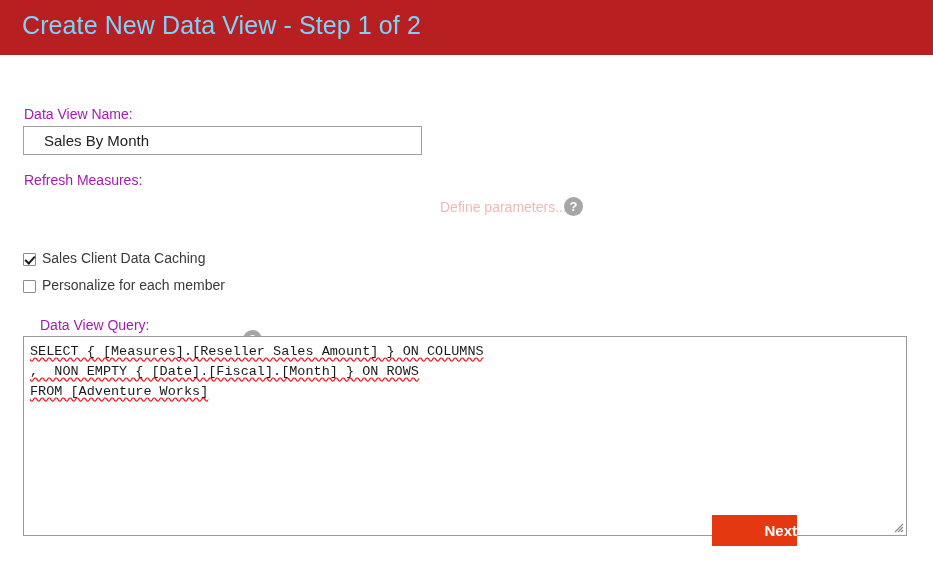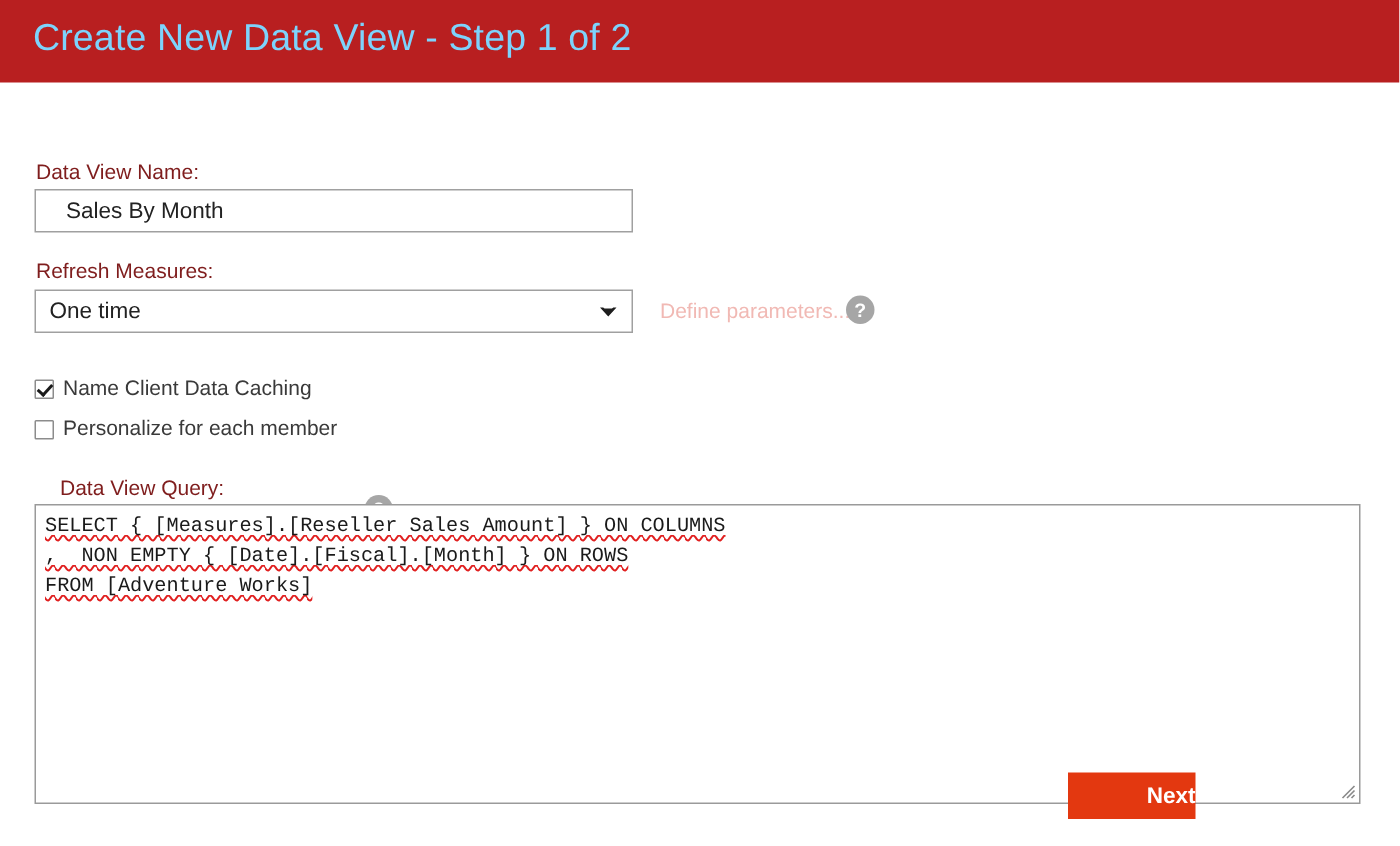--- a/index.html
+++ b/index.html
@@ -42,21 +42,21 @@
     position: absolute;
     left: 0;
     top: 55px;
     width: 933px;
     height: 509px;
   }
 
   .field-label {
     position: absolute;
     font-size: 14px;
-    color: #7f1d1d;
+    color: #a21caf;
     white-space: pre;
   }
 
   .text-input {
     position: absolute;
     box-sizing: border-box;
     border: 1px solid #a0a0a0;
     background: #ffffff;
     font-family: "Liberation Sans", sans-serif;
     font-size: 15px;
@@ -219,34 +219,27 @@
 <div class="header-bar">
   <div class="header-title">Create New Data View - Step 1 of 2</div>
 </div>
 
 <div class="form-area">
 
   <div class="field-label" id="dv-name-label">Data View Name:</div>
   <input class="text-input" id="dv-name-input" type="text" value="Sales By Month" style="">
 
   <div class="field-label" id="refresh-label">Refresh Measures:</div>
-  <div class="select-wrap">
-    <span class="select-value">One time</span>
-    <svg class="select-chevron" viewBox="0 0 13 10">
-      <path d="M1 2 L6.5 8 L12 2 L9.8 2 L6.5 5.6 L3.2 2 Z" fill="#1e1e1e"></path>
-      <path d="M2.2 2.6 L6.5 7.2 L10.8 2.6 Z" fill="#1e1e1e"></path>
-    </svg>
-  </div>
 
   <div id="define-params">Define parameters...</div>
   <div class="help-icon" id="define-params-help">?</div>
 
   <div class="check-row" id="check-caching">
     <span class="check-box checked"></span>
-    <span class="check-label">Name Client Data Caching</span>
+    <span class="check-label">Sales Client Data Caching</span>
   </div>
 
   <div class="check-row" id="check-personalize">
     <span class="check-box"></span>
     <span class="check-label">Personalize for each member</span>
   </div>
   <div class="help-icon" id="personalize-help">?</div>
 
   <div class="field-label" id="query-label">Data View Query:</div>
   <div class="query-box">

